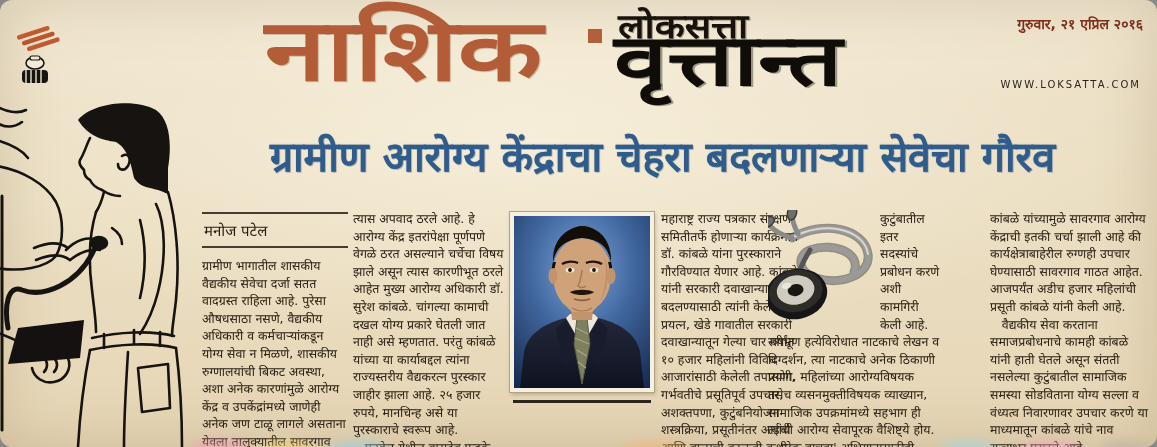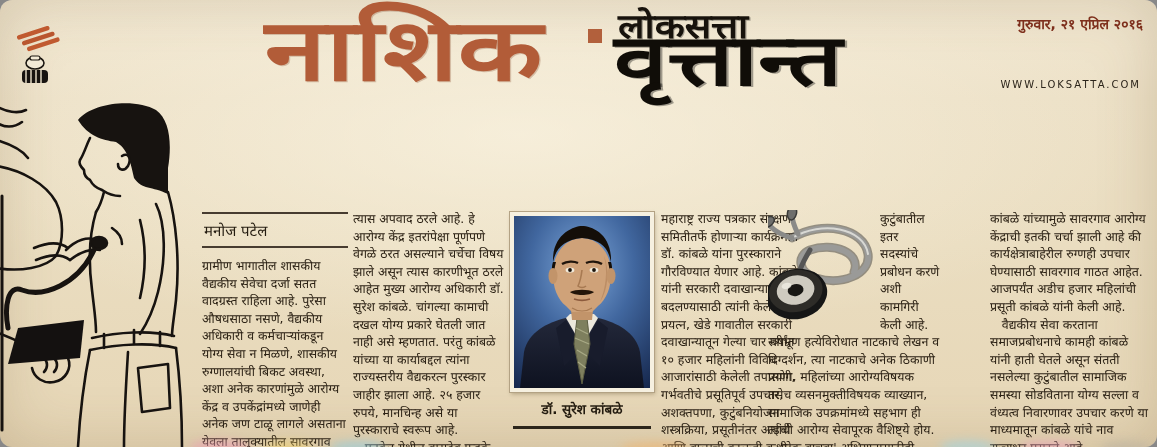--- a/index.html
+++ b/index.html
@@ -94,20 +94,21 @@
     <div class="nashik">नाशिक</div>
     <div class="mh-sq"></div>
     <div class="mh-right">
       <span class="loksatta">लोकसत्ता</span>
       <span class="mh-date">गुरुवार, २१ एप्रिल २०१६</span>
       <div class="vruttant">वृत्तान्त</div>
       <div class="website">WWW.LOKSATTA.COM</div>
     </div>
   </header>
 
+  <h1 class="headline">ग्रामीण आरोग्य केंद्राचा चेहरा बदलणाऱ्या सेवेचा गौरव</h1>
 
   <div class="illustration">
     <svg width="196" height="347" viewBox="0 0 196 347">
       <g fill="none" stroke="#171310" stroke-width="2.6" stroke-linecap="round" stroke-linejoin="round">
 
         <path d="M-4,6 C6,12 18,14 26,10"></path>
         <path d="M-4,22 C4,28 14,28 22,22"></path>
 
         <path d="M-4,40 C10,44 22,50 28,58"></path>
 
@@ -232,21 +233,20 @@
 
         <path d="M68,54 C67,62 66,66 64,70 C66,72 70,72 72,70" stroke="#a87a52" stroke-width="1.6" fill="none"></path>
 
         <path d="M56,76 C62,73 74,73 80,76 C76,80 60,80 56,76 Z" fill="#231509"></path>
 
         <path d="M60,83 C66,85 70,85 76,83" stroke="#8c5a3c" stroke-width="1.8" fill="none"></path>
 
         <path d="M58,92 C64,96 72,96 78,92" stroke="#a87a52" stroke-width="1.2" fill="none"></path>
       </svg>
     </div>
-    <figcaption class="photo-caption">डॉ. सुरेश कांबळे</figcaption>
     <div class="caption-rule"></div>
   </figure>
 
   <div class="col col4">
     <p>महाराष्ट्र राज्य पत्रकार संरक्षण समितीतर्फे होणाऱ्या कार्यक्रमात डॉ. कांबळे यांना पुरस्काराने गौरविण्यात येणार आहे. कांबळे यांनी सरकारी दवाखान्याची प्रतिमा बदलण्यासाठी त्यांनी केलेले प्रयत्न, खेडे गावातील सरकारी दवाखान्यातून गेल्या चार वर्षांत १० हजार महिलांनी विविध आजारांसाठी केलेली तपासणी, गर्भवतीचे प्रसूतिपूर्व उपचार, अशक्तपणा, कुटुंबनियोजन शस्त्रक्रिया, प्रसूतीनंतर आईची आणि बाळाची काळजी कशी घ्यावी यासाठी</p>
   </div>
 
   <div class="col col5">
     <div class="steth">
       <svg width="116" height="112" viewBox="0 0 116 112">

